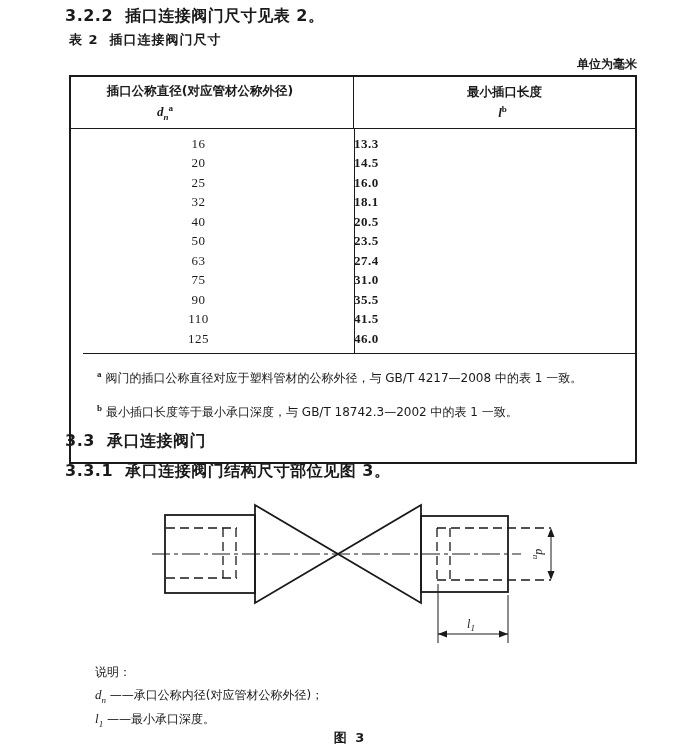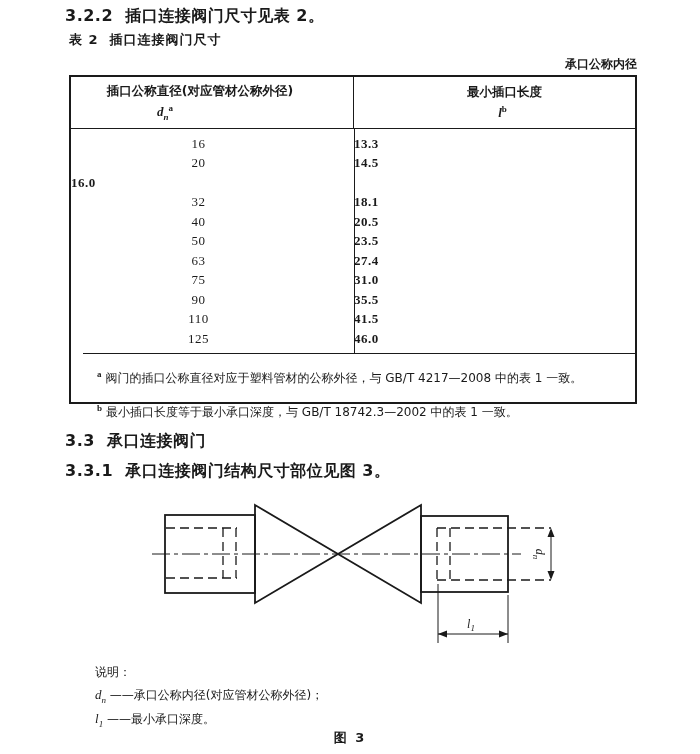--- a/index.html
+++ b/index.html
@@ -15,21 +15,21 @@
   .pre { white-space:pre; }
 
   
   .clause { font-size:16px; font-weight:bold; letter-spacing:0.5px; }
 
   
   .tbl-title { left:69px; top:31px; width:568px; text-align:left; font-size:13px; font-weight:bold; letter-spacing:1px; }
   .unit-note { left:69px; top:56px; width:568px; text-align:right; font-size:12px; font-weight:bold; }
 
   
-  .tbl { left:69px; top:75px; width:568px; height:329px; border:2px solid #1a1a1a; font-size:12.5px; }
+  .tbl { left:69px; top:75px; width:568px; height:389px; border:2px solid #1a1a1a; font-size:12.5px; }
   .thead { display:flex; height:52px; border-bottom:1px solid #1a1a1a; }
   .th { display:flex; flex-direction:column; align-items:center; justify-content:center; gap:3px; font-weight:bold; }
   .th1 { width:283px; border-right:1px solid #1a1a1a; }
   .th2 { flex:1; }
   .th1 .hline1 { transform:translateX(-12px); }
   .th1 .hline2 { transform:translateX(-47px); }
   .th2 .hline1 { transform:translateX(10px); }
   .th2 .hline2 { transform:translateX(8px); }
   .sym { font-family:"Liberation Serif", serif; font-style:italic; font-weight:bold; font-size:13px; }
   .sym sub, .sym sup { font-size:9px; font-style:normal; }
@@ -51,21 +51,21 @@
 
   svg text { font-family:"Liberation Serif", serif; font-style:italic; }
 </style>
 </head>
 <body>
 
 <div class="abs clause pre" style="left:65px; top:6px;">3.2.2  插口连接阀门尺寸见表 2。</div>
 
 <div class="abs tbl-title pre">表 2  插口连接阀门尺寸</div>
 
-<div class="abs unit-note">承口公称内径</div>
+<div class="abs unit-note">单位为毫米</div>
 
 <div class="abs tbl">
   <div class="thead">
     <div class="th th1">
       <div class="hline1">插口公称直径(对应管材公称外径)</div>
       <div class="hline2 sym"><i>d</i><sub>n</sub><sup>a</sup></div>
     </div>
     <div class="th th2">
       <div class="hline1">最小插口长度</div>
       <div class="hline2 sym"><i>l</i><sup>b</sup></div>
@@ -75,20 +75,21 @@
   <div class="tbody" id="tbl-body">
       <div class="trow">
         <div class="td1">16</div>
         <div class="td2">13.3</div>
       </div>
       <div class="trow">
         <div class="td1">20</div>
         <div class="td2">14.5</div>
       </div>
       <div class="trow">
+        <div class="td1">25</div>
         <div class="td2">16.0</div>
       </div>
       <div class="trow">
         <div class="td1">32</div>
         <div class="td2">18.1</div>
       </div>
       <div class="trow">
         <div class="td1">40</div>
         <div class="td2">20.5</div>
       </div>

